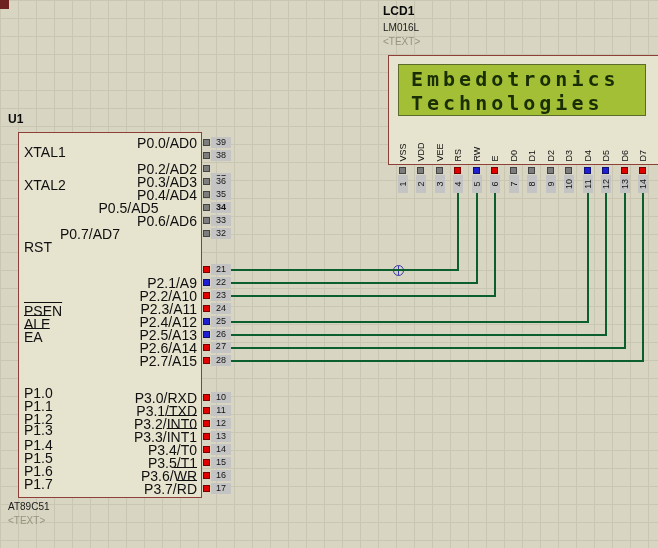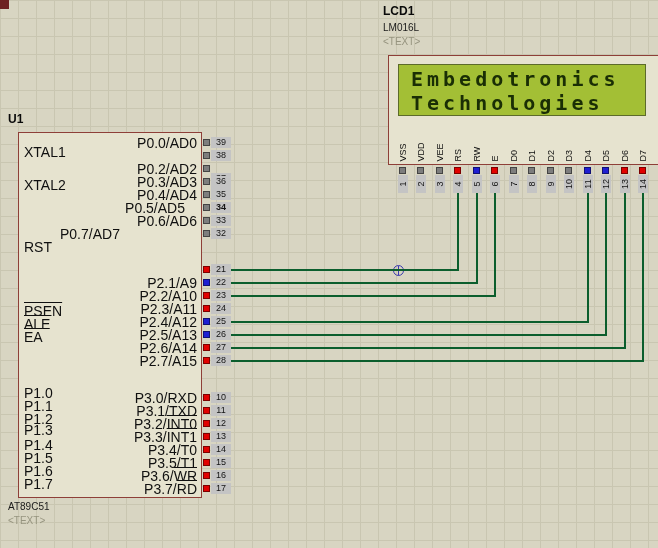--- a/index.html
+++ b/index.html
@@ -82,21 +82,21 @@
     <div class="numbox" style="left: 211px; top: 150px; width: 20px; height: 11px;">38</div>
     <div class="pinlabel" style="left: 60px; width: 137px; top: 163px; text-align: right;"><span>P0.2/AD2</span></div>
     <div class="sq" style="left: 203px; top: 165px; width: 7px; height: 7px; background: rgb(125, 125, 125);"></div>
     <div class="numbox" style="left: 211px; top: 173px; width: 20px; height: 21px;">37</div>
     <div class="pinlabel" style="left: 60px; width: 137px; top: 176px; text-align: right;"><span>P0.3/AD3</span></div>
     <div class="sq" style="left: 203px; top: 178px; width: 7px; height: 7px; background: rgb(125, 125, 125);"></div>
     <div class="numbox" style="left: 211px; top: 176px; width: 20px; height: 11px;">36</div>
     <div class="pinlabel" style="left: 60px; width: 137px; top: 189px; text-align: right;"><span>P0.4/AD4</span></div>
     <div class="sq" style="left: 203px; top: 191px; width: 7px; height: 7px; background: rgb(125, 125, 125);"></div>
     <div class="numbox" style="left: 211px; top: 189px; width: 20px; height: 11px;">35</div>
-    <div class="pinlabel" style="left: 48px; width: 137px; top: 202px; text-align: right;"><span>P0.5/AD5</span></div>
+    <div class="pinlabel" style="left: 60px; width: 137px; top: 202px; text-align: center;"><span>P0.5/AD5</span></div>
     <div class="sq" style="left: 203px; top: 204px; width: 7px; height: 7px; background: rgb(125, 125, 125);"></div>
     <div class="numbox" style="left: 211px; top: 202px; width: 20px; height: 11px; font-weight: bold;">34</div>
     <div class="pinlabel" style="left: 60px; width: 137px; top: 215px; text-align: right;"><span>P0.6/AD6</span></div>
     <div class="sq" style="left: 203px; top: 217px; width: 7px; height: 7px; background: rgb(125, 125, 125);"></div>
     <div class="numbox" style="left: 211px; top: 215px; width: 20px; height: 11px;">33</div>
     <div class="pinlabel" style="left: 60px; width: 137px; top: 228px; "><span>P0.7/AD7</span></div>
     <div class="sq" style="left: 203px; top: 230px; width: 7px; height: 7px; background: rgb(125, 125, 125);"></div>
     <div class="numbox" style="left: 211px; top: 228px; width: 20px; height: 11px;">32</div>
     <div class="sq" style="left: 203px; top: 266px; width: 7px; height: 7px; background: rgb(225, 0, 0);"></div>
     <div class="numbox" style="left: 211px; top: 264px; width: 20px; height: 11px;">21</div>
@@ -110,21 +110,21 @@
     <div class="sq" style="left: 203px; top: 305px; width: 7px; height: 7px; background: rgb(225, 0, 0);"></div>
     <div class="numbox" style="left: 211px; top: 303px; width: 20px; height: 11px;">24</div>
     <div class="pinlabel" style="left: 60px; width: 137px; top: 316px; text-align: right;"><span>P2.4/A12</span></div>
     <div class="sq" style="left: 203px; top: 318px; width: 7px; height: 7px; background: rgb(30, 30, 210);"></div>
     <div class="numbox" style="left: 211px; top: 316px; width: 20px; height: 11px;">25</div>
     <div class="pinlabel" style="left: 60px; width: 137px; top: 329px; text-align: right;"><span>P2.5/A13</span></div>
     <div class="sq" style="left: 203px; top: 331px; width: 7px; height: 7px; background: rgb(30, 30, 210);"></div>
     <div class="numbox" style="left: 211px; top: 329px; width: 20px; height: 11px;">26</div>
     <div class="pinlabel" style="left: 60px; width: 137px; top: 342px; text-align: right;"><span>P2.6/A14</span></div>
     <div class="sq" style="left: 203px; top: 344px; width: 7px; height: 7px; background: rgb(225, 0, 0);"></div>
-    <div class="numbox" style="left: 211px; top: 342px; width: 20px; height: 11px;">27</div>
+    <div class="numbox" style="left: 211px; top: 342px; width: 20px; height: 11px; font-family: Liberation Mono, monospace;">27</div>
     <div class="pinlabel" style="left: 60px; width: 137px; top: 355px; text-align: right;"><span>P2.7/A15</span></div>
     <div class="sq" style="left: 203px; top: 357px; width: 7px; height: 7px; background: rgb(225, 0, 0);"></div>
     <div class="numbox" style="left: 211px; top: 355px; width: 20px; height: 11px;">28</div>
     <div class="pinlabel" style="left: 60px; width: 137px; top: 392px; text-align: right;"><span>P3.0/RXD</span></div>
     <div class="sq" style="left: 203px; top: 394px; width: 7px; height: 7px; background: rgb(225, 0, 0);"></div>
     <div class="numbox" style="left: 211px; top: 392px; width: 20px; height: 11px;">10</div>
     <div class="pinlabel" style="left: 60px; width: 137px; top: 405px; text-align: right;"><span>P3.1/TXD</span></div>
     <div class="sq" style="left: 203px; top: 407px; width: 7px; height: 7px; background: rgb(225, 0, 0);"></div>
     <div class="numbox" style="left: 211px; top: 405px; width: 20px; height: 11px;">11</div>
     <div class="pinlabel" style="left: 60px; width: 137px; top: 418px; text-align: right;"><span>P3.2/</span><span class="bar">INT0</span></div>

